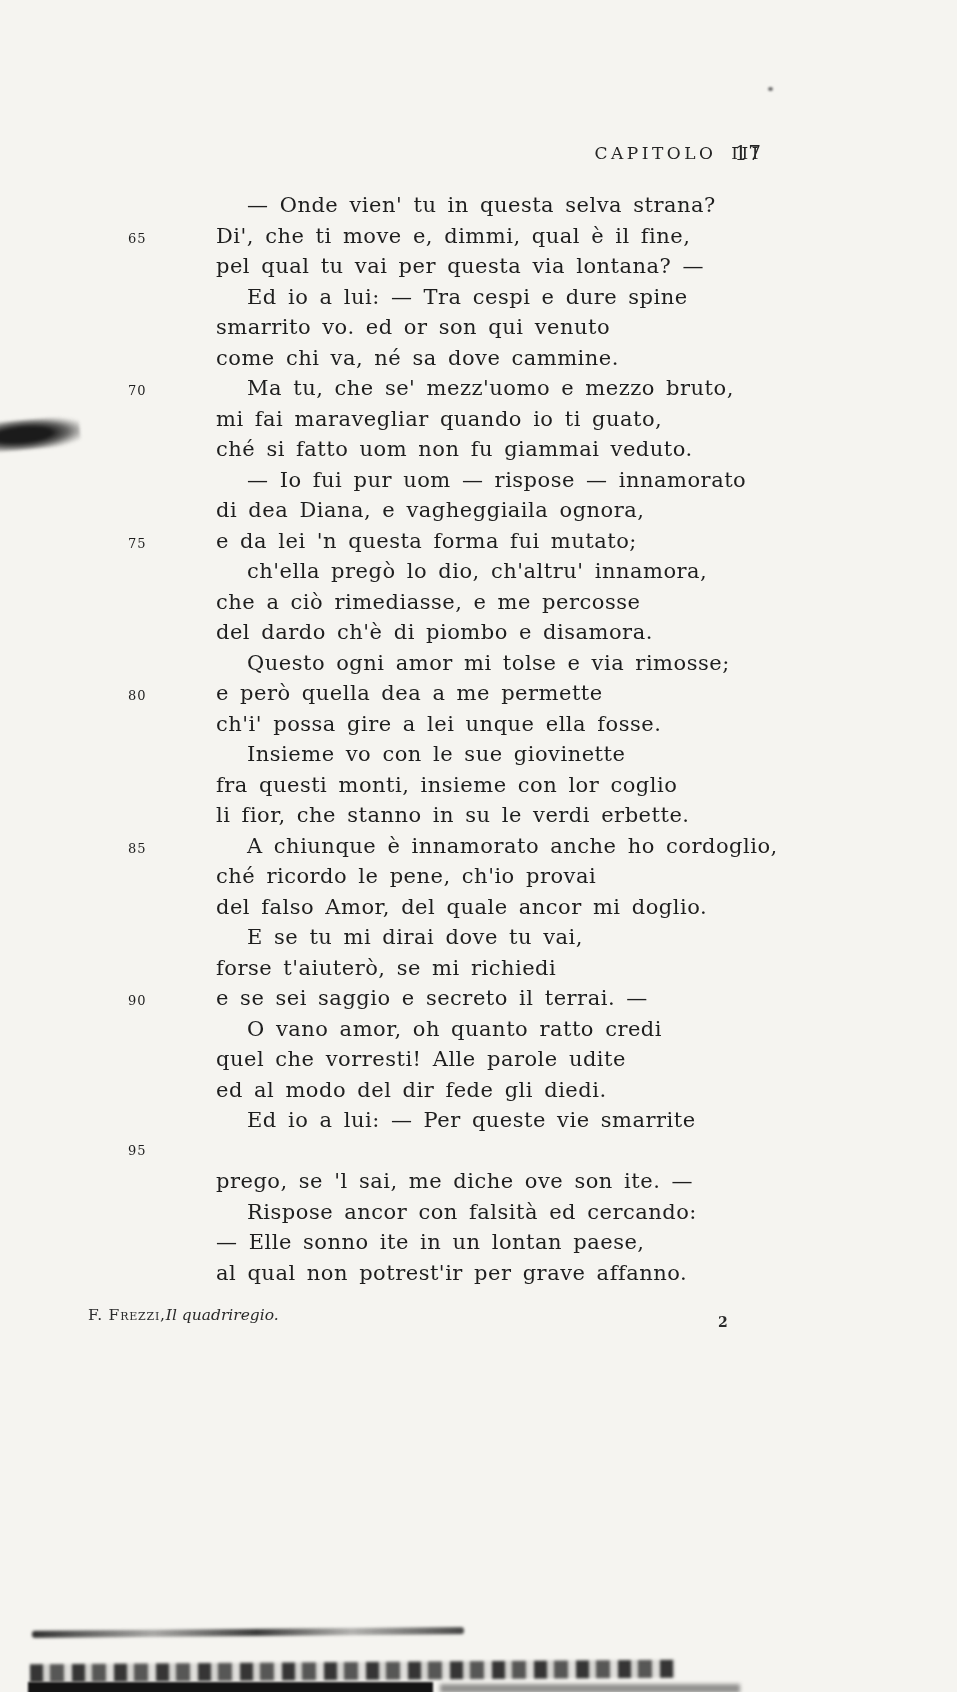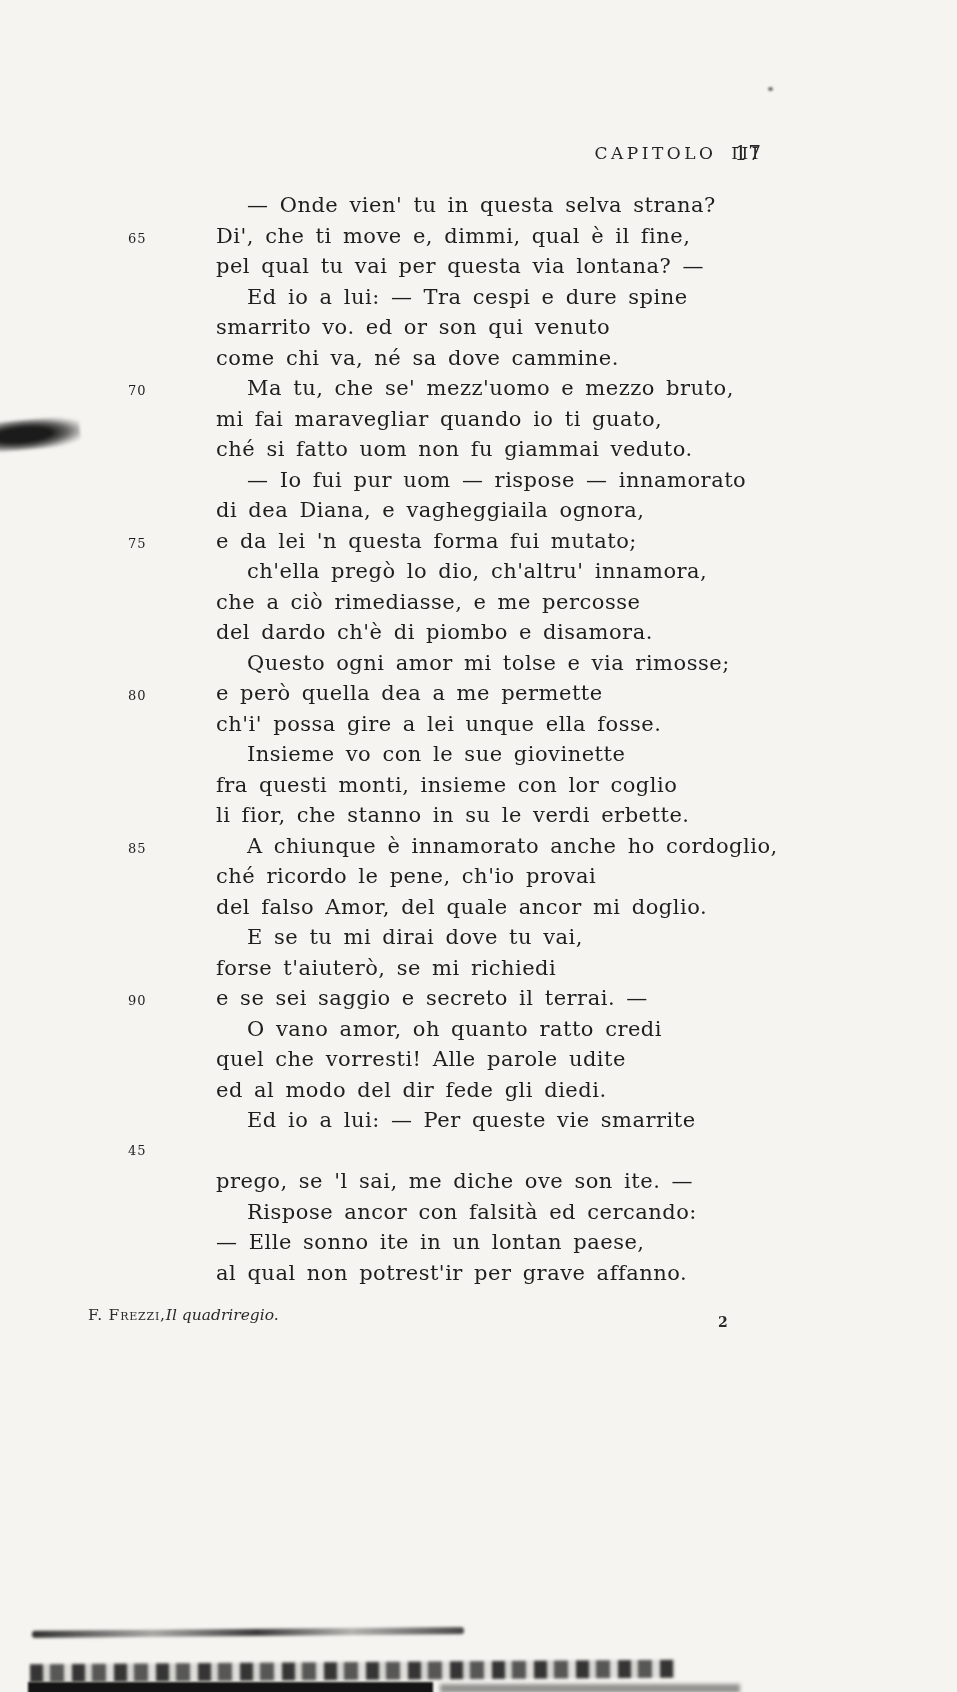--- a/index.html
+++ b/index.html
@@ -297,21 +297,21 @@
       </div>
       <div class="line">
         <span class="num"></span>
         <span class="txt">ed al modo del dir fede gli diedi.</span>
       </div>
       <div class="line indent">
         <span class="num"></span>
         <span class="txt">Ed io a lui: — Per queste vie smarrite</span>
       </div>
       <div class="line">
-        <span class="num">45</span>
+        <span class="num">95</span>
       </div>
       <div class="line">
         <span class="num"></span>
         <span class="txt">prego, se 'l sai, me diche ove son ite. —</span>
       </div>
       <div class="line indent">
         <span class="num"></span>
         <span class="txt">Rispose ancor con falsità ed cercando:</span>
       </div>
       <div class="line">

